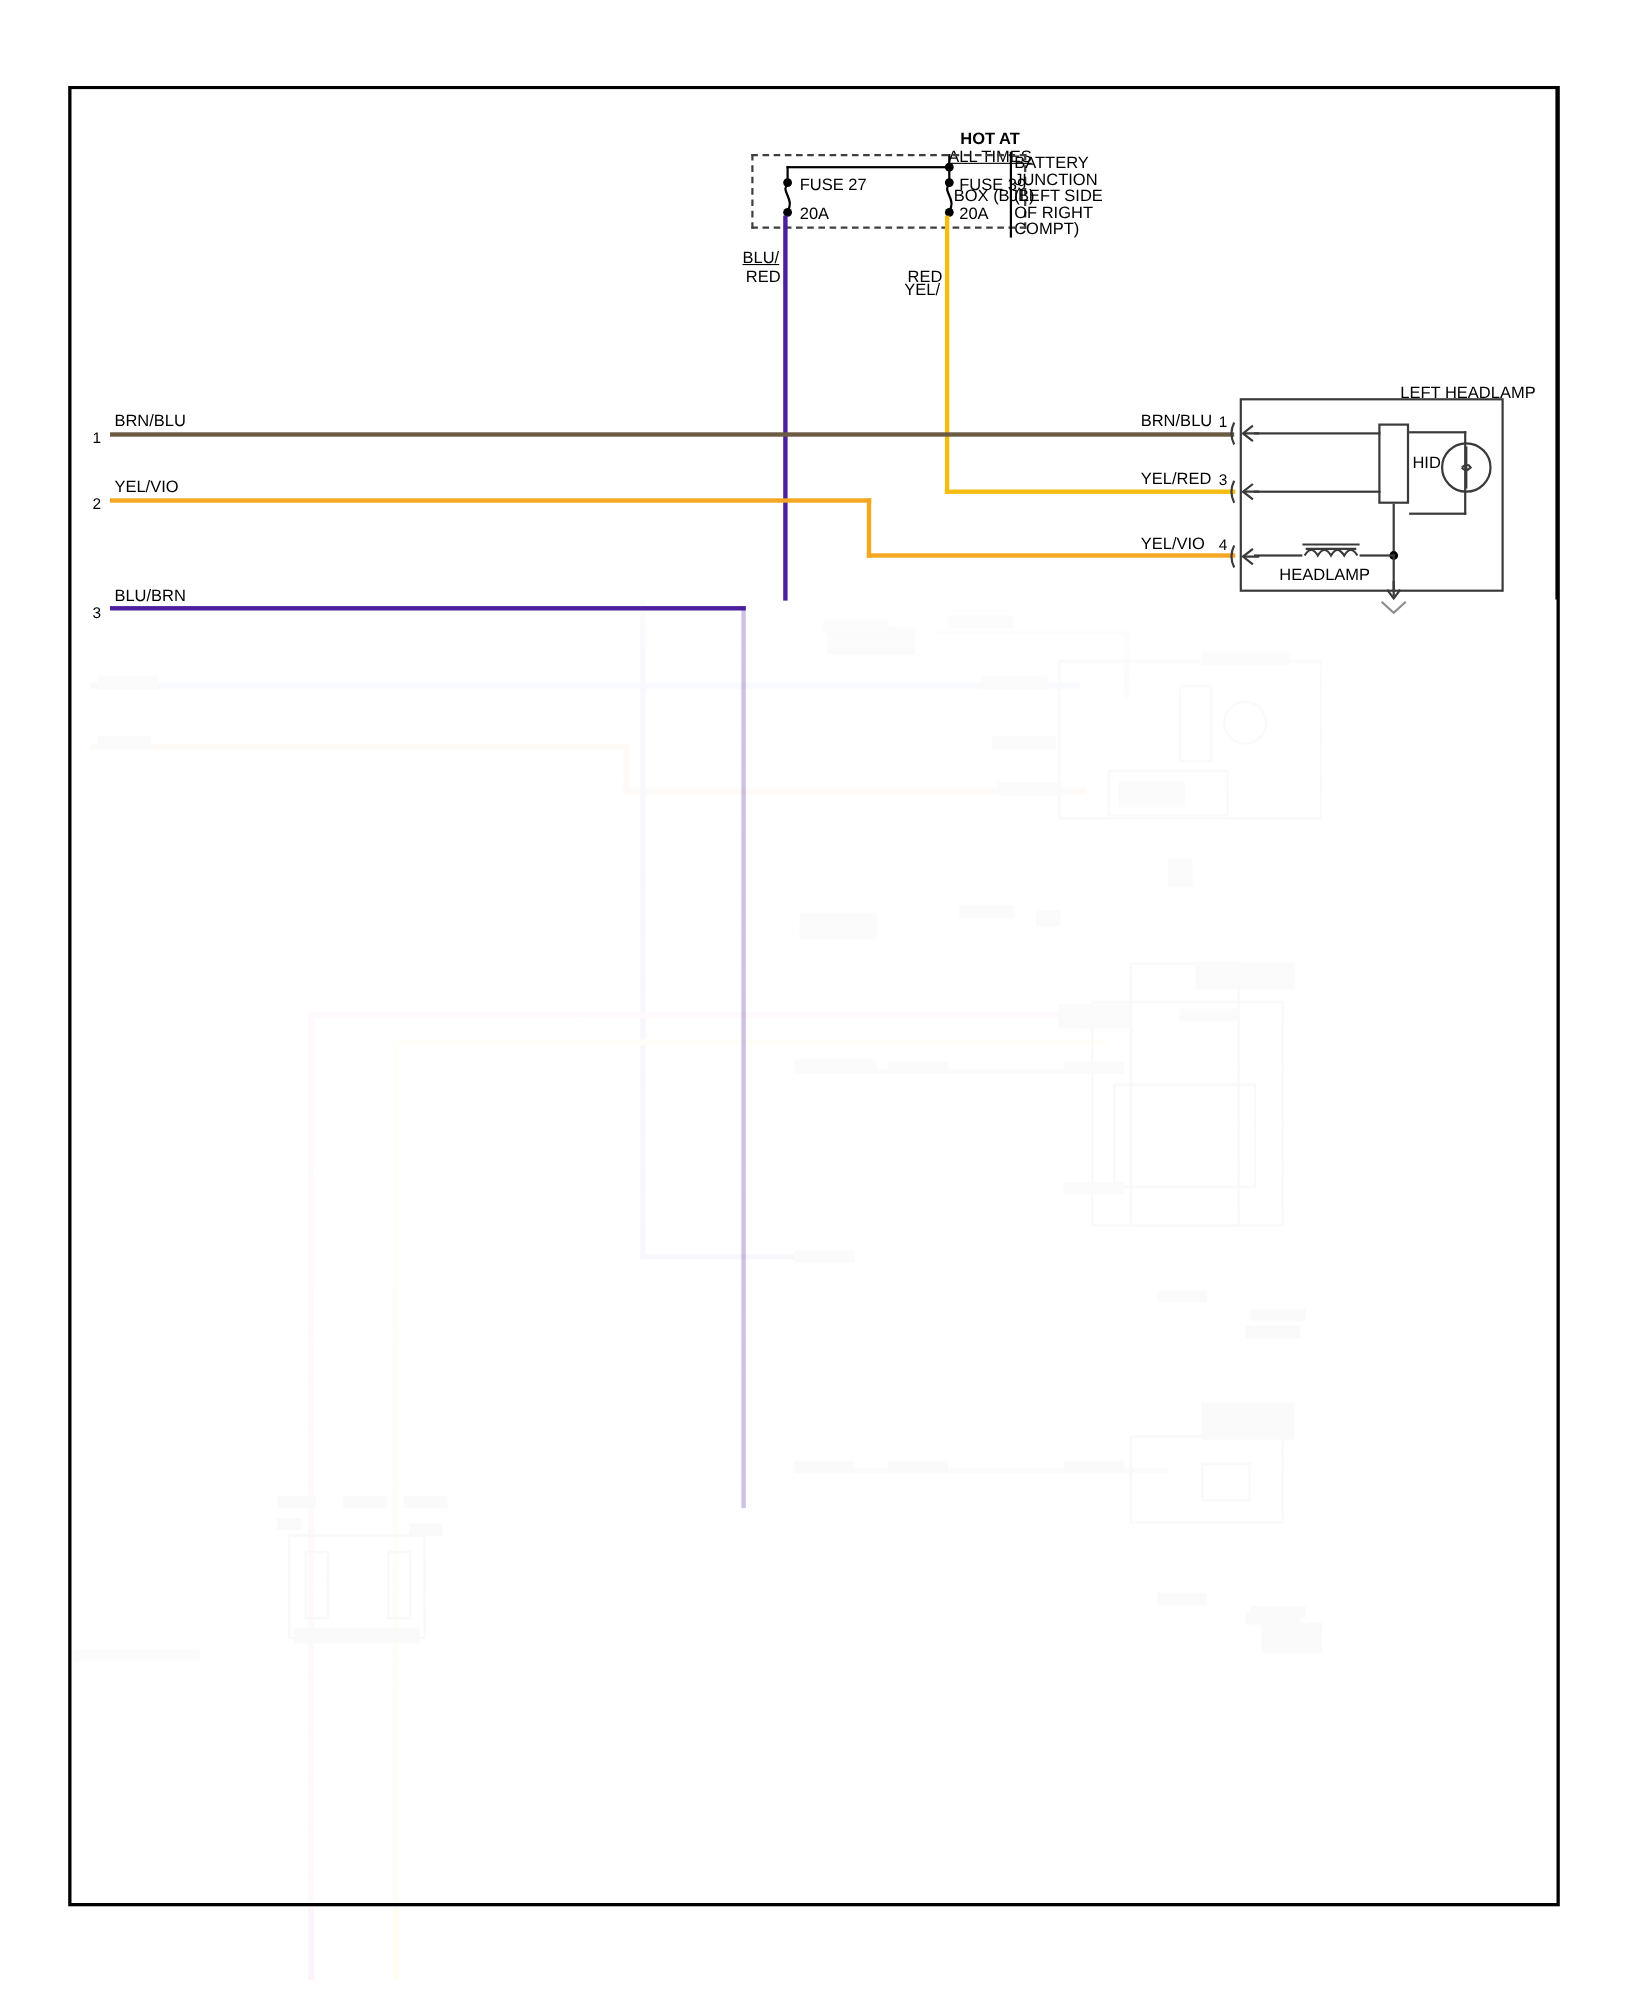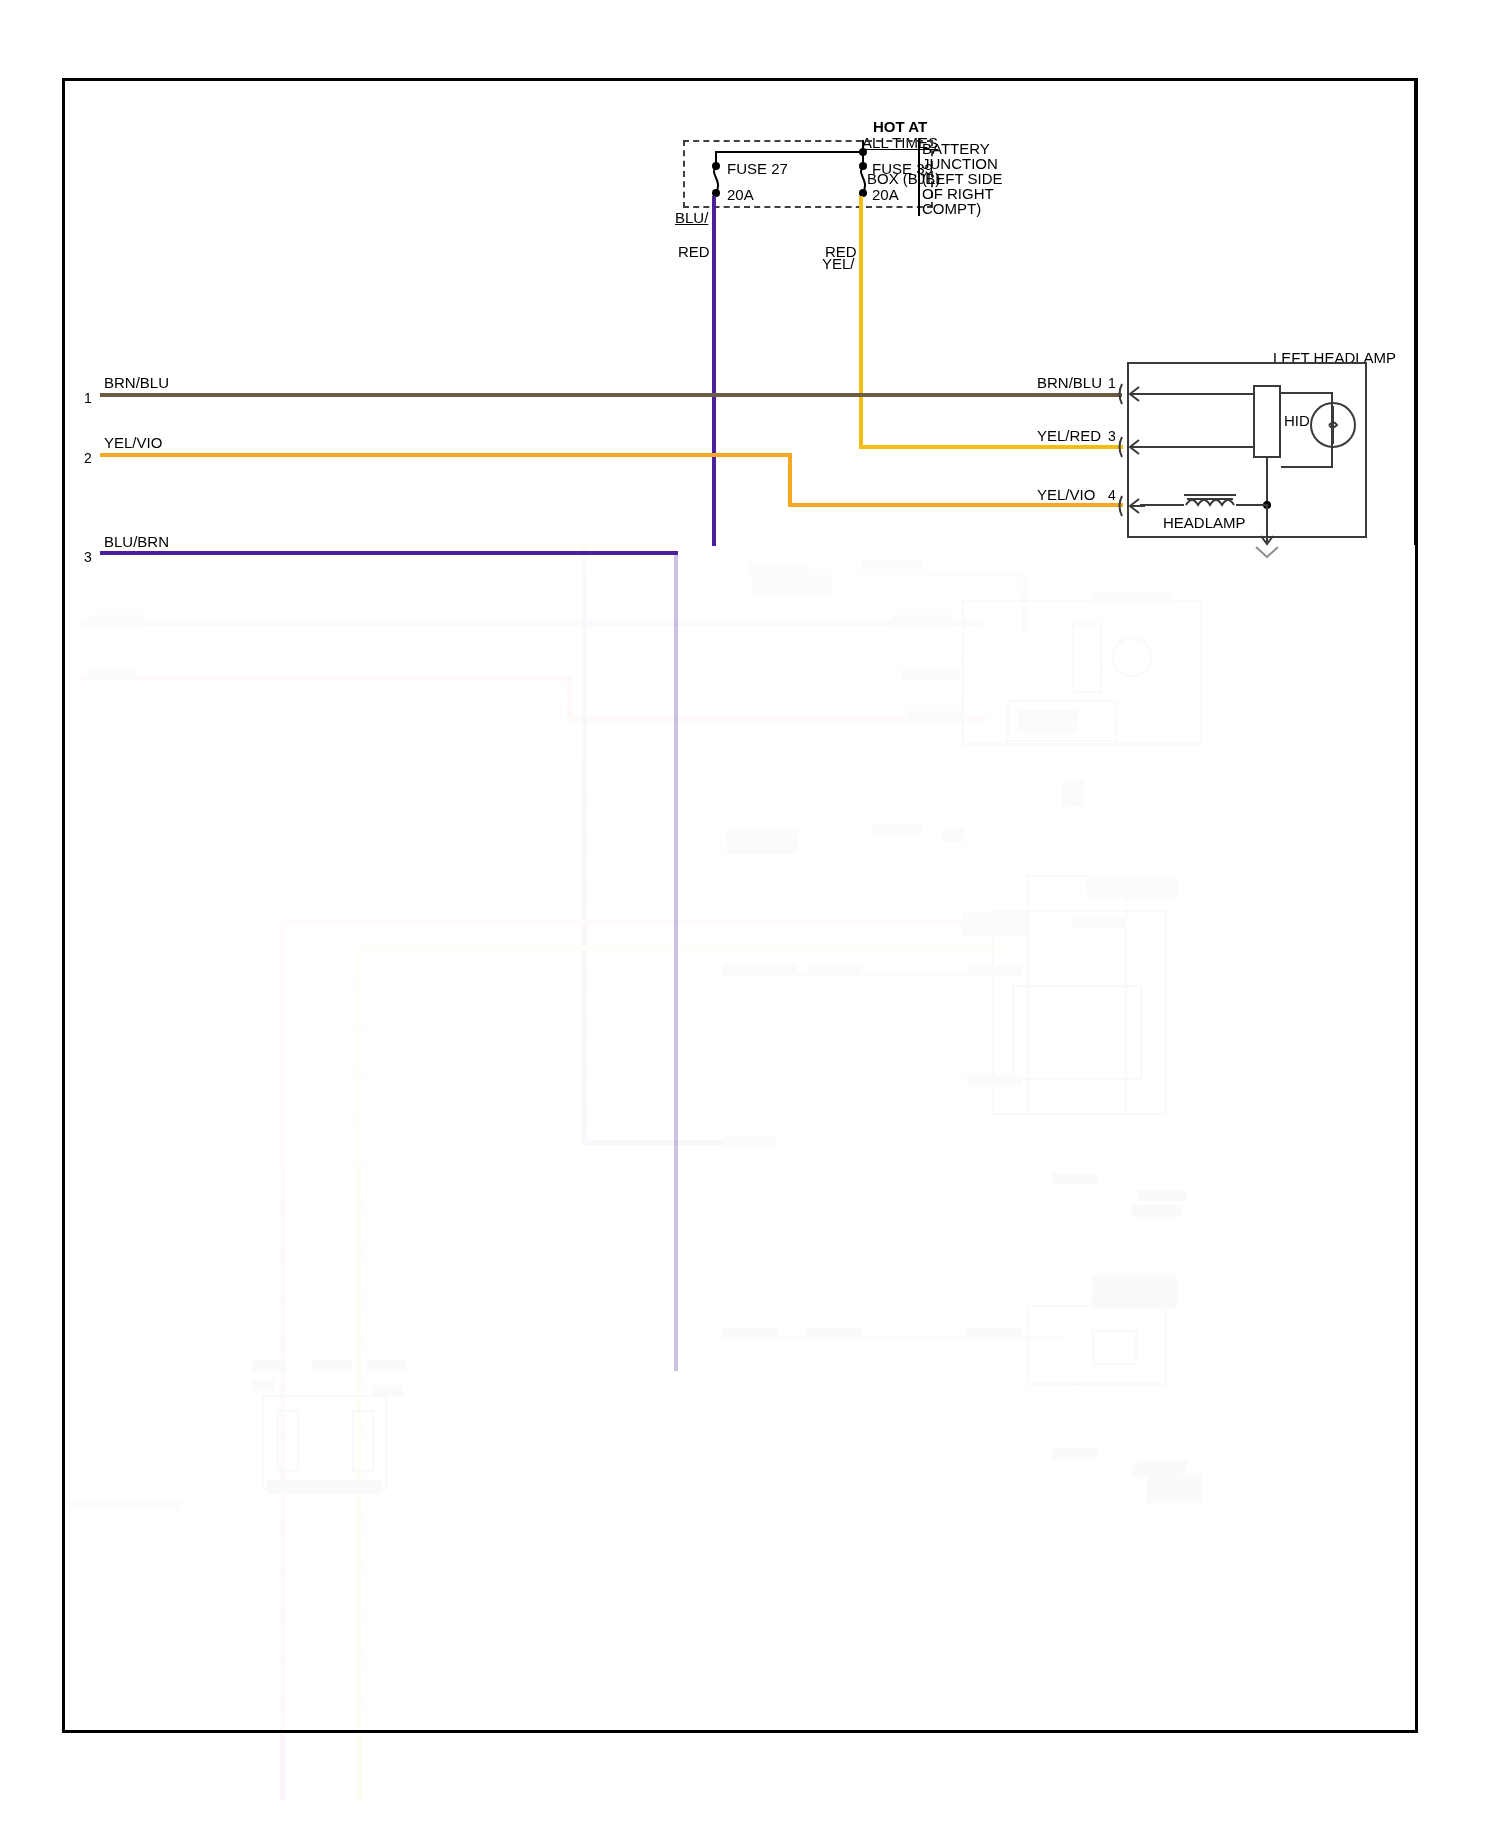--- a/index.html
+++ b/index.html
@@ -149,21 +149,21 @@
 
   <div class="lbl" style="left:922px;top:140px;">BATTERY</div>
   <div class="lbl" style="left:922px;top:155px;">JUNCTION</div>
   <div class="lbl" style="left:867px;top:170px;">BOX (BJB)</div>
   <div class="lbl" style="left:922px;top:170px;">(LEFT SIDE</div>
   <div class="lbl" style="left:922px;top:185px;">OF RIGHT</div>
   <div class="lbl" style="left:922px;top:200px;">COMPT)</div>
 
   <div class="wire" style="left:918px;top:138px;width:2px;height:78px;background:#000;"></div>
 
-  <div class="lbl" style="left:675px;top:209px;text-decoration:underline;">BLU/</div>
+  <div class="lbl" style="left:675px;top:226px;text-decoration:underline;">BLU/</div>
   <div class="lbl" style="left:678px;top:243px;">RED</div>
   <div class="wire" style="left:712px;top:196px;width:4px;height:350px;background:#4b1f9e;"></div>
 
   <div class="lbl" style="left:822px;top:227px;margin-top:28px;">YEL/</div>
   <div class="lbl" style="left:825px;top:243px;">RED</div>
   <div class="wire" style="left:859px;top:196px;width:4px;height:253px;background:#f5bd12;"></div>
   <div class="wire" style="left:859px;top:445px;width:264px;height:4px;background:#f5bd12;"></div>
 
   <div class="pin" style="left:84px;top:390px;">1</div>
   <div class="lbl" style="left:104px;top:374px;">BRN/BLU</div>

